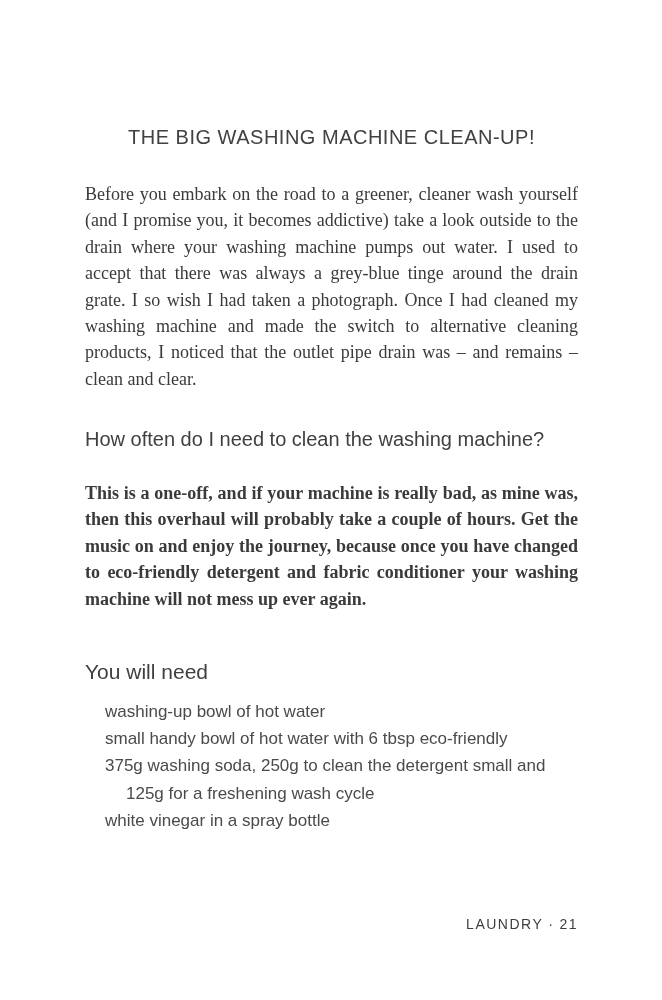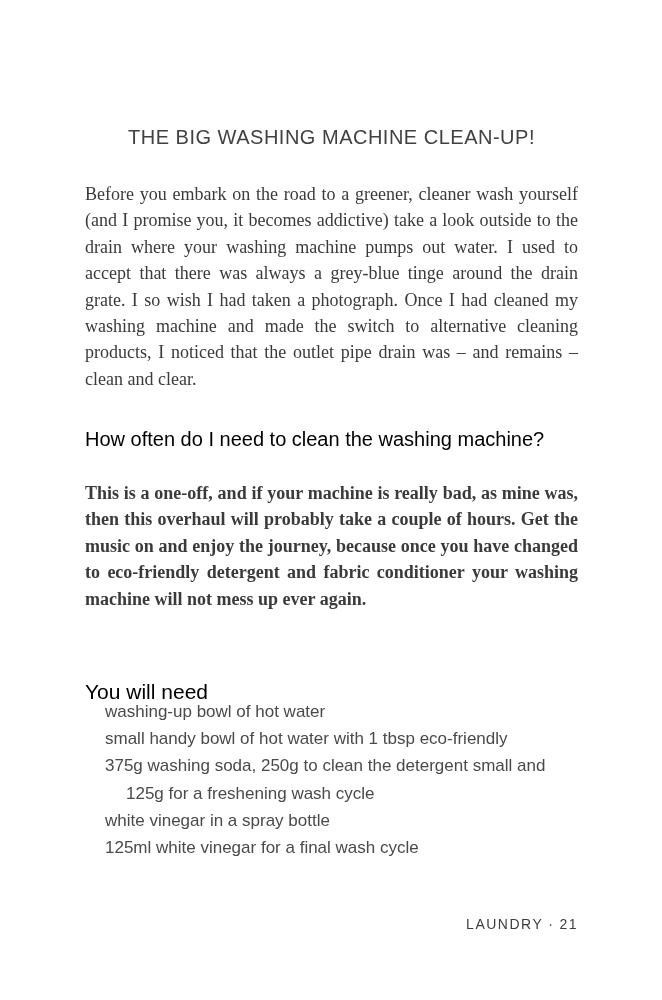--- a/index.html
+++ b/index.html
@@ -36,25 +36,25 @@
     text-align: justify;
     text-justify: inter-word;
   }
   .para-intro { top: 181px; }
   .para-section { top: 480px; font-weight: bold; }
   .sans-heading {
     position: absolute;
     left: 85px;
     font-family: "Liberation Sans", sans-serif;
     font-weight: 400;
-    color: #000000;
+    color: #404040;
     white-space: nowrap;
   }
   .heading-question { top: 428px; font-size: 20px; }
-  .heading-need { top: 680px; font-size: 21px; text-align: right; }
+  .heading-need { top: 660px; font-size: 21px; text-align: right; }
   .ingredients {
     position: absolute;
     left: 105px;
     width: 500px;
     top: 698px;
     font-family: "Liberation Sans", sans-serif;
     font-size: 17px;
     line-height: 27.2px;
     color: #4a4a4a;
   }
@@ -82,24 +82,23 @@
   <div class="body-para para-intro">Before you embark on the road to a greener, cleaner wash yourself (and I promise you, it becomes addictive) take a look outside to the drain where your washing machine pumps out water. I used to accept that there was always a grey-blue tinge around the drain grate. I so wish I had taken a photograph. Once I had cleaned my washing machine and made the switch to alternative cleaning products, I noticed that the outlet pipe drain was – and remains – clean and clear.</div>
 
   <div class="sans-heading heading-question">How often do I need to clean the washing machine?</div>
 
   <div class="body-para para-section">This is a one-off, and if your machine is really bad, as mine was, then this overhaul will probably take a couple of hours. Get the music on and enjoy the journey, because once you have changed to eco-friendly detergent and fabric conditioner your washing machine will not mess up ever again.</div>
 
   <div class="sans-heading heading-need">You will need</div>
 
   <div class="ingredients">
     <div class="ing-line">washing-up bowl of hot water</div>
-    <div class="ing-line">small handy bowl of hot water with 1 tbsp eco-friendly</div>
+    <div class="ing-line">small handy bowl of hot water with 6 tbsp eco-friendly</div>
     <div class="ing-line">375g washing soda, 250g to clean the detergent small and</div>
     <div class="ing-line cont">125g for a freshening wash cycle</div>
     <div class="ing-line">white vinegar in a spray bottle</div>
-    <div class="ing-line">125ml white vinegar for a final wash cycle</div>
   </div>
 
   <div class="running-footer">
     <span>LAUNDRY</span><span class="sep">·</span><span>21</span>
   </div>
 
 </div>
 
 </body></html>

